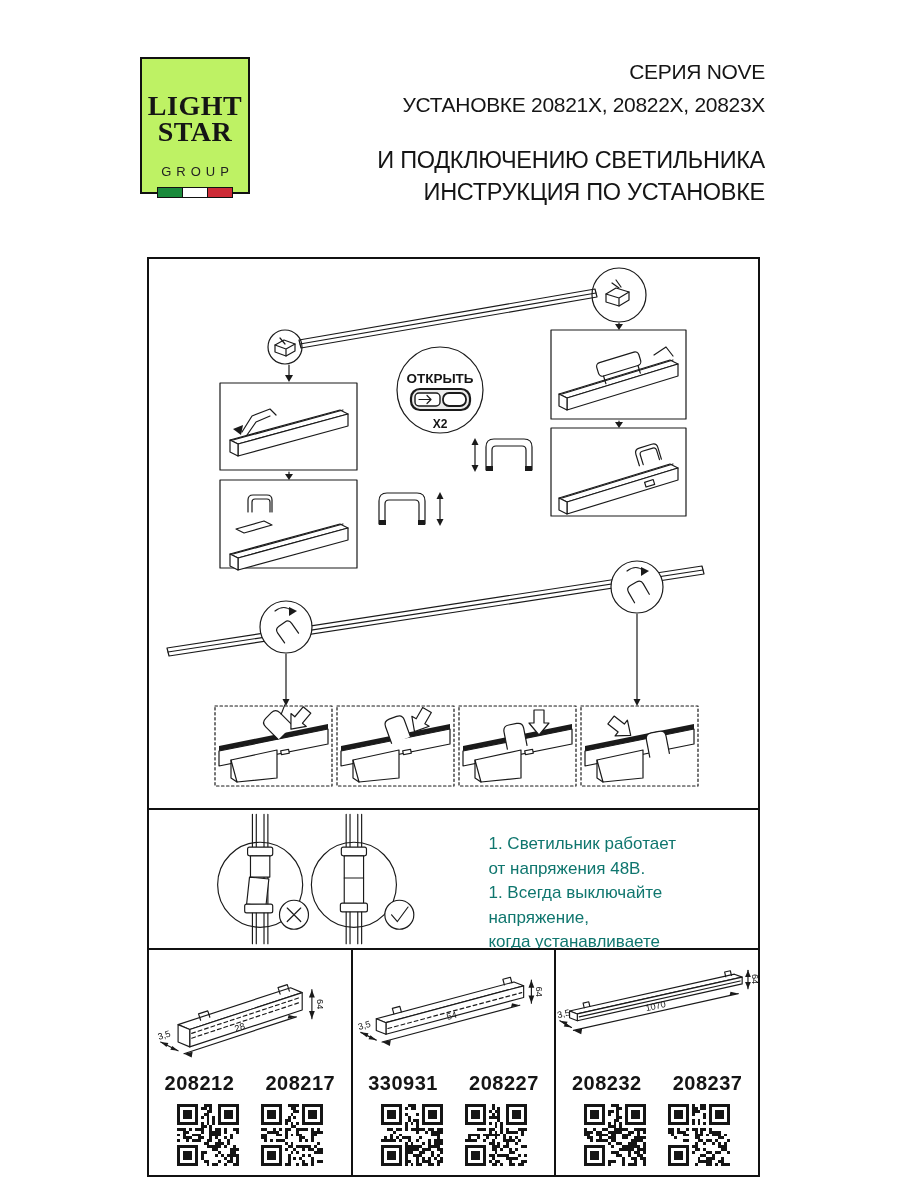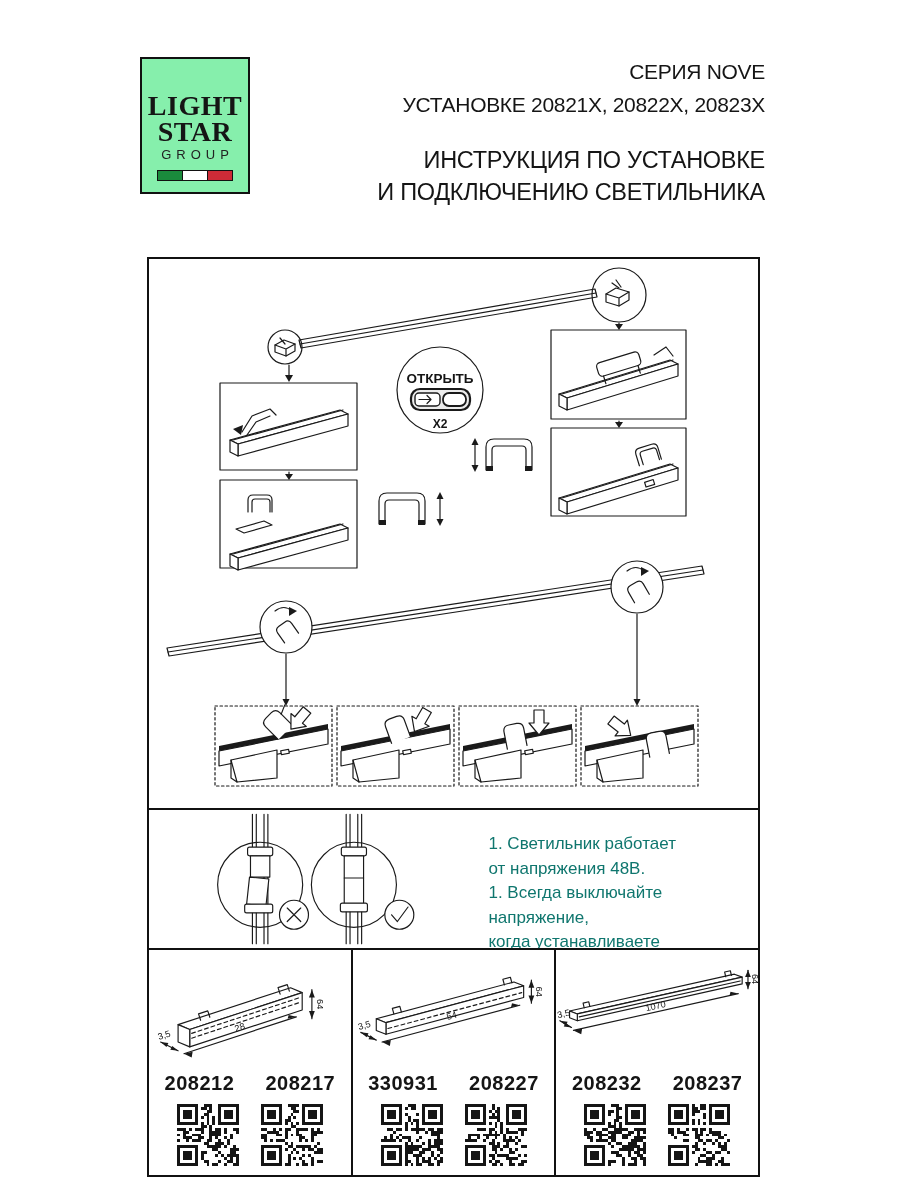--- a/index.html
+++ b/index.html
@@ -4,23 +4,23 @@
 <style>
   html,body{margin:0;padding:0;background:#f3f3f3;}
   .page{position:relative;width:902px;height:1200px;background:#fff;margin:0 auto;
         font-family:"Liberation Sans",sans-serif;color:#151515;overflow:hidden;}
   svg{display:block;}
   .ln{stroke:#1a1a1a;fill:none;stroke-width:1.2;stroke-linecap:round;stroke-linejoin:round;}
   .fillw{fill:#fff;stroke:#1a1a1a;stroke-width:1.2;stroke-linejoin:round;}
   .dark{fill:#1a1a1a;stroke:none;}
   
   .logo{position:absolute;left:140px;top:57px;width:110px;height:137px;border:2px solid #111;
-        box-sizing:border-box;text-align:center;padding-top:34px;background:#86efac;}
+        box-sizing:border-box;text-align:center;padding-top:34px;background:#bef264;}
   .logo-word{font-family:"Liberation Serif",serif;font-weight:700;font-size:28px;line-height:26px;letter-spacing:.5px;}
-  .logo-group{font-size:13px;letter-spacing:5px;padding-left:5px;margin-top:2px;color:#222;}
+  .logo-group{font-size:13px;letter-spacing:5px;padding-left:5px;margin-top:19px;color:#222;}
   .logo-flag{width:74px;height:9px;margin:8px auto 0;display:flex;border:1px solid #111;box-sizing:content-box;}
   .logo-flag span{flex:1;}
   .flag-w{border-left:1px solid #111;border-right:1px solid #111;}
   .titles{position:absolute;top:58px;right:137px;text-align:right;font-weight:400;letter-spacing:-.3px;}
   .t-series{font-size:21px;line-height:27px;}
   .t-articles{font-size:21px;line-height:27px;margin-top:6px;}
   .t-instr{font-size:23.5px;line-height:32px;margin-top:26px;}
   
   .box{position:absolute;left:147px;width:613px;border:2px solid #111;box-sizing:border-box;background:#fff;}
   #diagram-box{top:257px;height:553px;}
@@ -49,22 +49,22 @@
       <span style="background:#1a8a3c"></span>
         <span class="flag-w" style="background:#fff"></span>
         <span style="background:#cd2b37"></span>
     </div>
   </div>
 
   <div class="titles">
     <div class="t-series">СЕРИЯ NOVE</div>
     <div class="t-articles">УСТАНОВКЕ 20821X, 20822X, 20823X</div>
     <div class="t-instr">
+      <div>И ПОДКЛЮЧЕНИЮ СВЕТИЛЬНИКА</div>
       <div>ИНСТРУКЦИЯ ПО УСТАНОВКЕ</div>
-      <div>И ПОДКЛЮЧЕНИЮ СВЕТИЛЬНИКА</div>
     </div>
   </div>
 
   <div class="box" id="diagram-box">
   <svg width="609" height="549" viewBox="0 0 609 549">
 
     <g>
       <path class="ln" d="M150,81 L446,30 L448,38 L152,89 Z"></path>
       <line class="ln" x1="151" y1="85" x2="447" y2="34" stroke-width="0.8"></line>
     </g>

